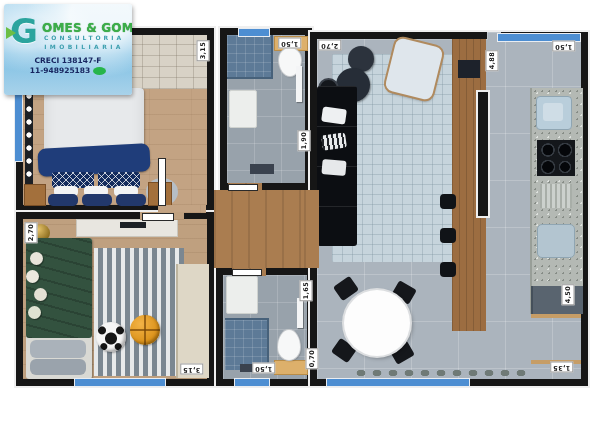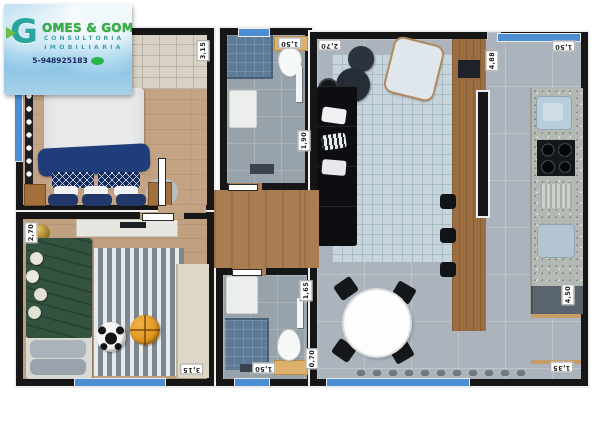--- a/index.html
+++ b/index.html
@@ -241,19 +241,20 @@
         <span class="g-letter">G</span>
         <span class="g-tri"></span>
       </div>
       <span class="brand-text">OMES &amp; GOMES</span>
     </div>
     <div class="logo-sub">
       <div class="l1">CONSULTORIA</div>
       <div class="l2">IMOBILIARIA</div>
     </div>
     <div class="logo-contact">
+      <div>CRECI 138147-F</div>
       <div>
-        <span>5-948925183</span><span class="wa-dot"></span>
+        <span>11-948925183</span><span class="wa-dot"></span>
       </div>
     </div>
   </div>
 
 </div>
 
 </body></html>

